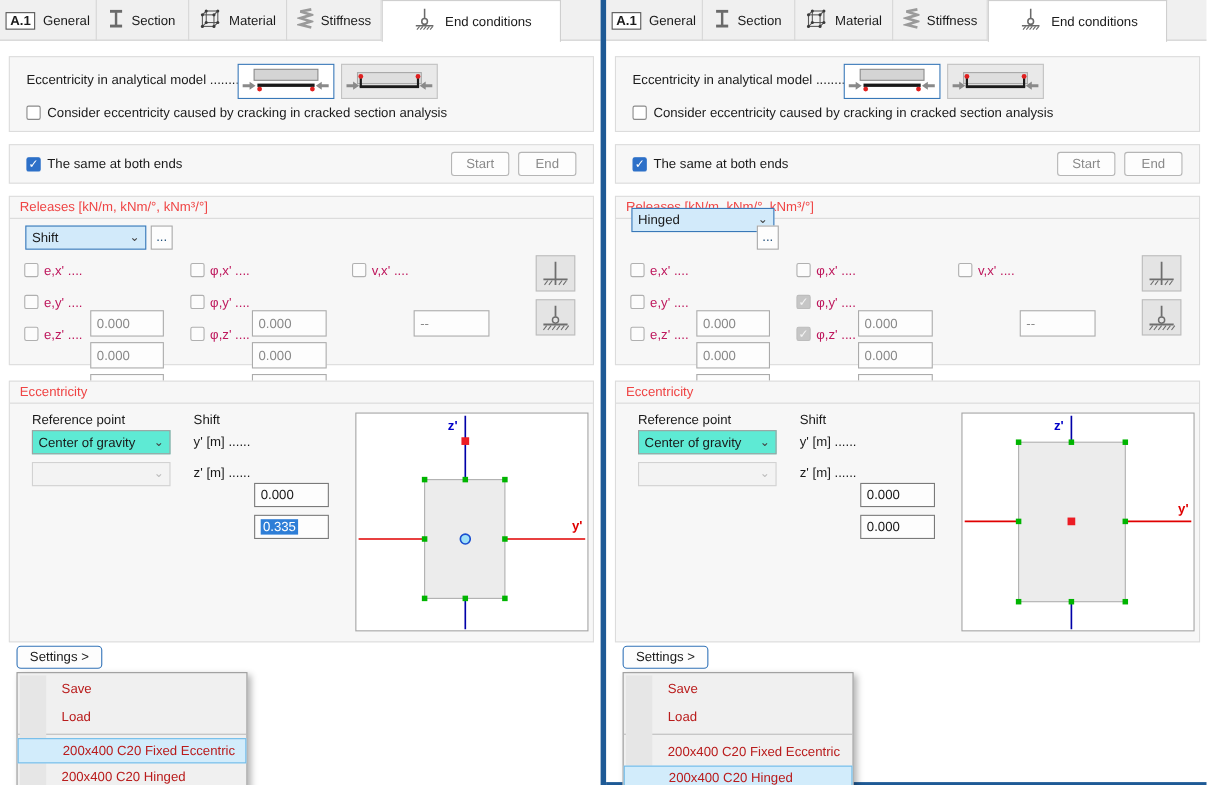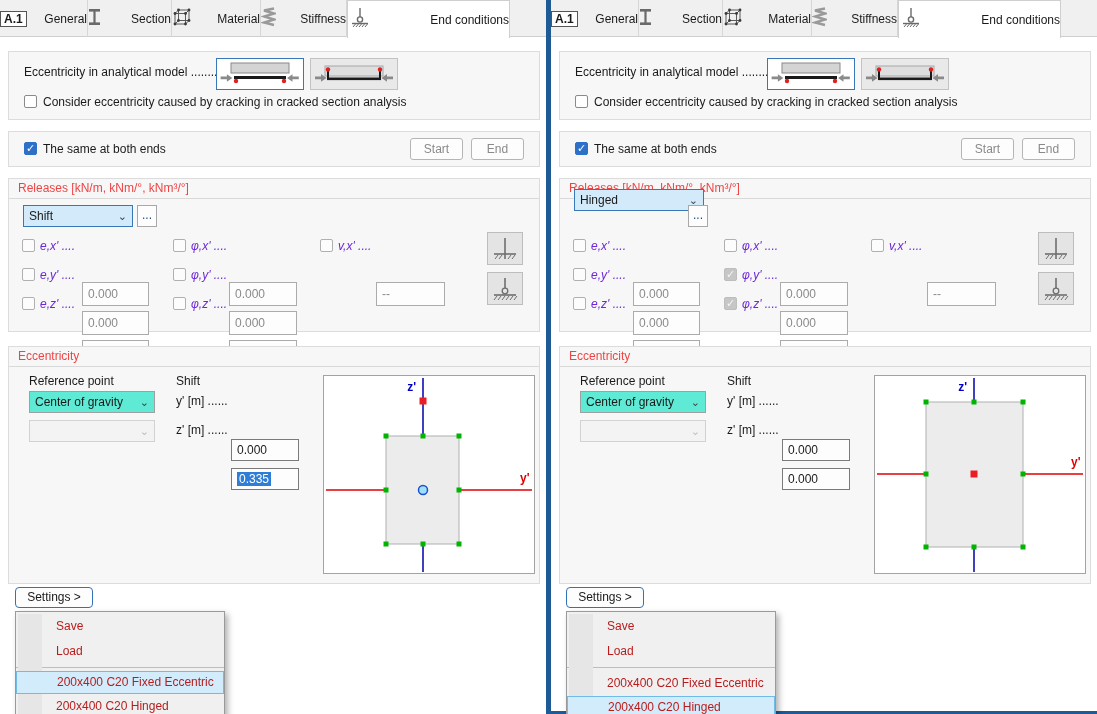--- a/index.html
+++ b/index.html
@@ -8,21 +8,21 @@
   .stage { position:relative; width:1097px; height:714px; }
   .panel { position:absolute; top:0; width:546px; height:714px; background:#fff; }
   .panel-left { left:0; }
   .panel-right { left:551px; }
   .divider { position:absolute; left:546px; top:0; width:5px; height:714px; background:#1e5a96; }
   .bottom-strip { position:absolute; left:551px; top:711px; width:546px; height:3px; background:#1e5a96; }
 
   
   .tabbar { position:absolute; left:0; top:0; width:100%; height:37px; background:#f0f0f0;
     border-bottom:1px solid #cfcfcf; display:flex; }
-  .tab { display:flex; align-items:center; justify-content:space-between; gap:7px;
+  .tab { display:flex; align-items:center; justify-content:center; gap:7px;
     border-right:1px solid #d6d6d6; height:37px; cursor:default; }
   .tab.active { background:#fff; border:1px solid #cfcfcf; border-bottom:none; height:38px; z-index:2; }
   .tab-badge { border:1px solid #555; padding:0 3px; font-weight:700; font-size:12px; background:#fff; }
   .tab svg { flex:0 0 auto; }
 
   
   .box { position:absolute; left:8px; width:532px; background:#f7f7f7; border:1px solid #dcdcdc; }
   .group { position:absolute; left:8px; width:532px; background:#f7f7f7; border:1px solid #dcdcdc; }
   .g-title { height:20px; line-height:19px; padding-left:9px; border-bottom:1px solid #d9d9d9; color:#ef4444; }
 
@@ -50,23 +50,23 @@
     text-align:center; color:#8a8a8a; }
   .btn.settings { border:1px solid #3273b8; color:#1a1a1a; border-radius:4px; }
   .dots-btn { position:absolute; width:20px; height:22px; background:#fdfdfd; border:1px solid #a8a8a8;
     text-align:center; line-height:18px; color:#1f4e79; }
   .imgbtn { position:absolute; width:88px; height:32px; background:#e9e9e9; border:1px solid #c3c3c3;
     display:flex; align-items:center; justify-content:center; }
   .imgbtn.sel { background:#fff; border:1px solid #3978b8; }
   .iconbtn { position:absolute; width:36px; height:33px; background:#e4e4e4; border:1px solid #bdbdbd;
     display:flex; align-items:center; justify-content:center; }
 
-  .row-label { position:absolute; color:#6d28d9;font-style:italic; }
+  .row-label { position:absolute; color:#be185d; }
   .lbl { position:absolute; color:#1a1a1a; }
-  .chkrow { position:absolute; display:flex; align-items:flex-start; gap:6px; }
+  .chkrow { position:absolute; display:flex; align-items:center; gap:6px; }
 
   
   .diagram { position:absolute; left:314px; top:28px; width:212px; height:199px;
     background:#fff; border:1px solid #a3a3a3; }
 
   
   .menu { position:absolute; left:15px; top:611px; width:210px; background:#f0f0f0;
     border:1px solid #9a9a9a; box-shadow:3px 3px 6px rgba(0,0,0,0.3); z-index:5; padding:2px 0; }
   .menu .gutter { position:absolute; left:2px; top:2px; bottom:2px; width:24px; background:#e6e6e6; }
   .menu-item { position:relative; height:25px; line-height:25px; padding-left:40px; color:#b91c1c; }

